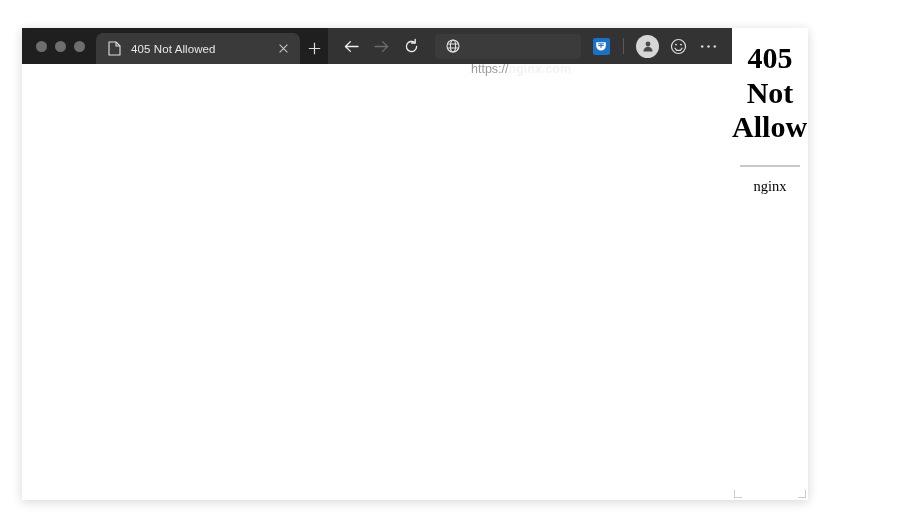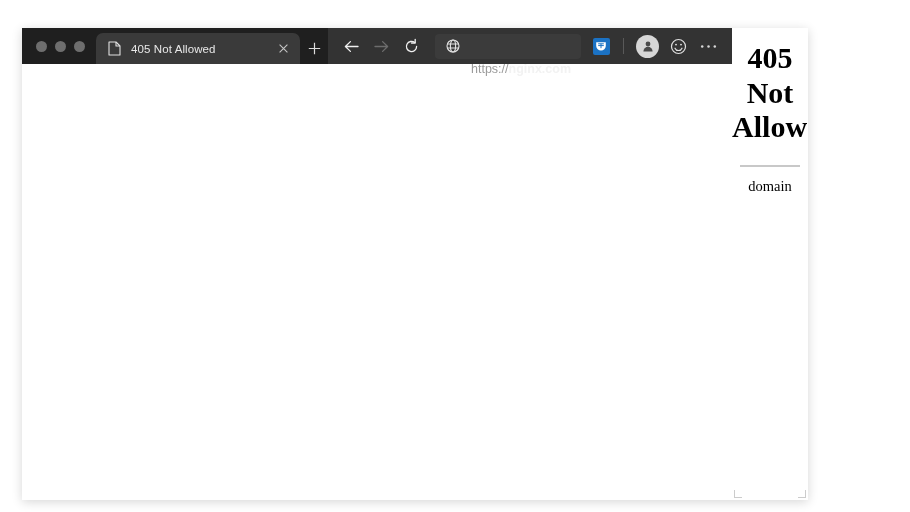--- a/index.html
+++ b/index.html
@@ -338,19 +338,19 @@
           <circle cx="8.5" cy="2.5" r="1.25" fill="#d8d8d8"></circle>
           <circle cx="14.8" cy="2.5" r="1.25" fill="#d8d8d8"></circle>
         </svg>
       </div>
     </div>
   </div>
 
   <div class="viewport">
     <h1 class="page-h1">405 Not Allowed</h1>
     <hr class="page-hr">
-    <div class="page-center">domain</div>
+    <div class="page-center">nginx</div>
 
     <span class="grip left"></span>
     <span class="grip right"></span>
   </div>
 
 </div>
 
 </body></html>

